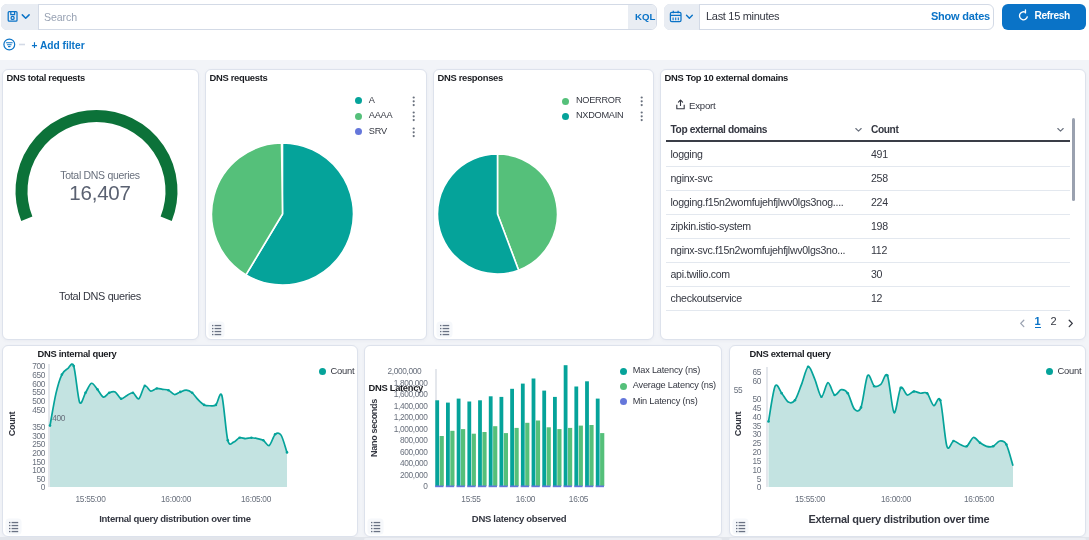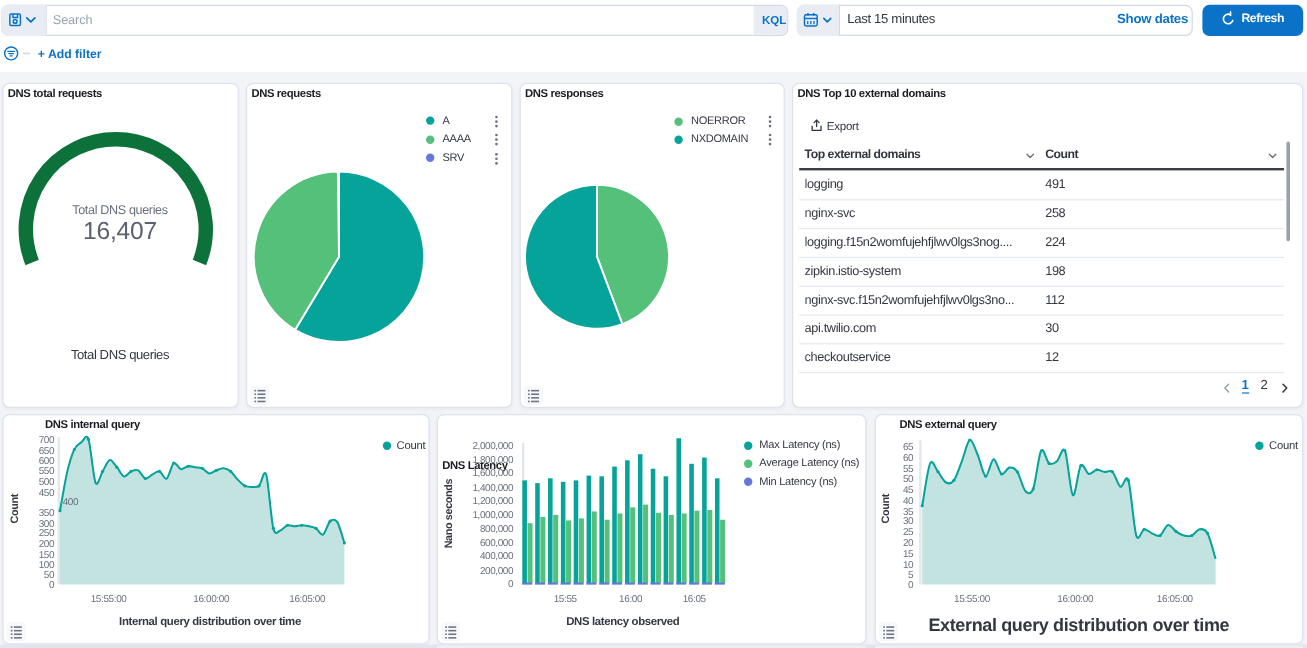--- a/index.html
+++ b/index.html
@@ -325,21 +325,21 @@
 <div class="abs" style="left:381.5px;top:481.4px;width:46px;text-align:right;font-size:8.3px;letter-spacing:-0.35px;color:#69707D;">0</div>
 <div class="abs" style="left:381.5px;top:469.9px;width:46px;text-align:right;font-size:8.3px;letter-spacing:-0.35px;color:#69707D;">200,000</div>
 <div class="abs" style="left:381.5px;top:458.4px;width:46px;text-align:right;font-size:8.3px;letter-spacing:-0.35px;color:#69707D;">400,000</div>
 <div class="abs" style="left:381.5px;top:446.9px;width:46px;text-align:right;font-size:8.3px;letter-spacing:-0.35px;color:#69707D;">600,000</div>
 <div class="abs" style="left:381.5px;top:435.4px;width:46px;text-align:right;font-size:8.3px;letter-spacing:-0.35px;color:#69707D;">800,000</div>
 <div class="abs" style="left:381.5px;top:423.9px;width:46px;text-align:right;font-size:8.3px;letter-spacing:-0.35px;color:#69707D;">1,000,000</div>
 <div class="abs" style="left:381.5px;top:412.4px;width:46px;text-align:right;font-size:8.3px;letter-spacing:-0.35px;color:#69707D;">1,200,000</div>
 <div class="abs" style="left:381.5px;top:400.9px;width:46px;text-align:right;font-size:8.3px;letter-spacing:-0.35px;color:#69707D;">1,400,000</div>
 <div class="abs" style="left:381.5px;top:389.4px;width:46px;text-align:right;font-size:8.3px;letter-spacing:-0.35px;color:#69707D;">1,600,000</div>
 <div class="abs" style="left:381.5px;top:377.9px;width:46px;text-align:right;font-size:8.3px;letter-spacing:-0.35px;color:#69707D;">1,800,000</div>
-<div class="abs" style="left:381.5px;top:366.4px;width:46px;text-align:right;font-size:8.3px;letter-spacing:-0.35px;color:#69707D;">2,000,000</div>
+<div class="abs" style="left:381.5px;top:366.4px;width:46px;text-align:center;font-size:8.3px;letter-spacing:-0.35px;color:#69707D;">2,000,000</div>
 <div class="abs" style="left:441px;top:493.5px;width:60px;text-align:center;font-size:8.3px;letter-spacing:-0.3px;color:#69707D;">15:55</div>
 <div class="abs" style="left:495.5px;top:493.5px;width:60px;text-align:center;font-size:8.3px;letter-spacing:-0.3px;color:#69707D;">16:00</div>
 <div class="abs" style="left:548.5px;top:493.5px;width:60px;text-align:center;font-size:8.3px;letter-spacing:-0.3px;color:#69707D;">16:05</div>
 <div class="abs" style="left:389px;top:512.5px;width:260px;text-align:center;font-size:9.5px;letter-spacing:-0.3px;font-weight:700;color:#343741;">DNS latency observed</div>
 <div class="abs" style="left:314.8px;top:422.0px;width:120px;height:12px;text-align:center;font-size:9px;letter-spacing:-0.3px;font-weight:700;color:#343741;transform:rotate(-90deg);">Nano seconds</div>
 <div class="abs" style="left:620.3px;top:367.5px;width:7px;height:7px;border-radius:50%;background:#05A39A;"></div>
 <div class="abs" style="left:632.8px;top:365px;font-size:9.2px;letter-spacing:-0.2px;color:#343741;">Max Latency (ns)</div>
 <div class="abs" style="left:620.3px;top:382.9px;width:7px;height:7px;border-radius:50%;background:#55C07A;"></div>
 <div class="abs" style="left:632.8px;top:380.4px;font-size:9.2px;letter-spacing:-0.2px;color:#343741;">Average Latency (ns)</div>
 <div class="abs" style="left:620.3px;top:398.0px;width:7px;height:7px;border-radius:50%;background:#6577DB;"></div>
@@ -372,24 +372,24 @@
 <div class="abs" style="left:715px;top:473.6px;width:46px;text-align:right;font-size:8.3px;letter-spacing:-0.35px;color:#69707D;">5</div>
 <div class="abs" style="left:715px;top:464.7px;width:46px;text-align:right;font-size:8.3px;letter-spacing:-0.35px;color:#69707D;">10</div>
 <div class="abs" style="left:715px;top:455.9px;width:46px;text-align:right;font-size:8.3px;letter-spacing:-0.35px;color:#69707D;">15</div>
 <div class="abs" style="left:715px;top:447.0px;width:46px;text-align:right;font-size:8.3px;letter-spacing:-0.35px;color:#69707D;">20</div>
 <div class="abs" style="left:715px;top:438.2px;width:46px;text-align:right;font-size:8.3px;letter-spacing:-0.35px;color:#69707D;">25</div>
 <div class="abs" style="left:715px;top:429.3px;width:46px;text-align:right;font-size:8.3px;letter-spacing:-0.35px;color:#69707D;">30</div>
 <div class="abs" style="left:715px;top:420.5px;width:46px;text-align:right;font-size:8.3px;letter-spacing:-0.35px;color:#69707D;">35</div>
 <div class="abs" style="left:715px;top:411.6px;width:46px;text-align:right;font-size:8.3px;letter-spacing:-0.35px;color:#69707D;">40</div>
 <div class="abs" style="left:715px;top:402.8px;width:46px;text-align:right;font-size:8.3px;letter-spacing:-0.35px;color:#69707D;">45</div>
 <div class="abs" style="left:715px;top:393.9px;width:46px;text-align:right;font-size:8.3px;letter-spacing:-0.35px;color:#69707D;">50</div>
-<div class="abs" style="left:715px;top:385.1px;width:46px;text-align:right;font-size:8.3px;letter-spacing:-0.35px;color:#69707D;">55</div>
+<div class="abs" style="left:715px;top:385.1px;width:46px;text-align:center;font-size:8.3px;letter-spacing:-0.35px;color:#69707D;">55</div>
 <div class="abs" style="left:715px;top:376.2px;width:46px;text-align:right;font-size:8.3px;letter-spacing:-0.35px;color:#69707D;">60</div>
 <div class="abs" style="left:715px;top:367.4px;width:46px;text-align:right;font-size:8.3px;letter-spacing:-0.35px;color:#69707D;">65</div>
 <div class="abs" style="left:780px;top:493.5px;width:60px;text-align:center;font-size:8.3px;letter-spacing:-0.3px;color:#69707D;">15:55:00</div>
 <div class="abs" style="left:866px;top:493.5px;width:60px;text-align:center;font-size:8.3px;letter-spacing:-0.3px;color:#69707D;">16:00:00</div>
 <div class="abs" style="left:949px;top:493.5px;width:60px;text-align:center;font-size:8.3px;letter-spacing:-0.3px;color:#69707D;">16:05:00</div>
-<div class="abs" style="left:769px;top:512.5px;width:260px;text-align:center;font-size:15px;letter-spacing:-0.3px;font-weight:700;color:#343741;">External query distribution over time</div>
+<div class="abs" style="left:769px;top:512.5px;width:260px;text-align:center;font-size:11px;letter-spacing:-0.3px;font-weight:700;color:#343741;">External query distribution over time</div>
 <div class="abs" style="left:679px;top:418.0px;width:120px;height:12px;text-align:center;font-size:9px;letter-spacing:-0.3px;font-weight:700;color:#343741;transform:rotate(-90deg);">Count</div>
 <div class="abs" style="left:1046px;top:367.5px;width:7px;height:7px;border-radius:50%;background:#05A39A;"></div>
 <div class="abs" style="left:1057.5px;top:365px;font-size:9.4px;letter-spacing:-0.2px;color:#343741;">Count</div>
 <div class="abs" style="left:0;top:537px;width:1089px;height:3px;background:#E2E5EB;"></div>
 <div class="abs" style="left:364px;top:537.5px;width:358px;height:2.5px;background:#EDEFF4;border-radius:3px 3px 0 0;"></div>
 <div class="abs" style="left:729px;top:537.5px;width:357px;height:2.5px;background:#EDEFF4;border-radius:3px 3px 0 0;"></div>
 </body></html>

